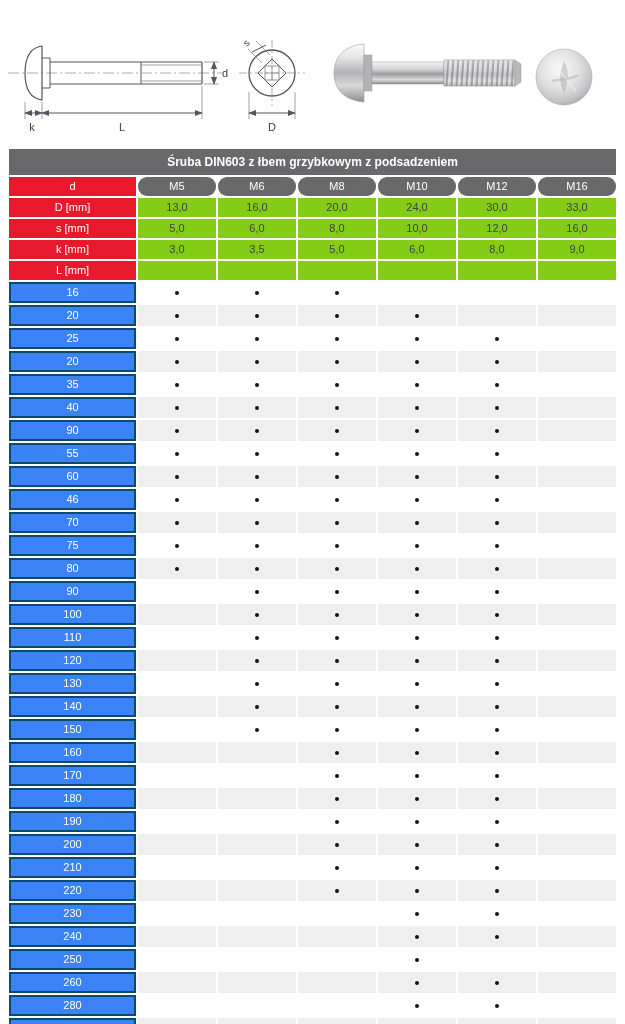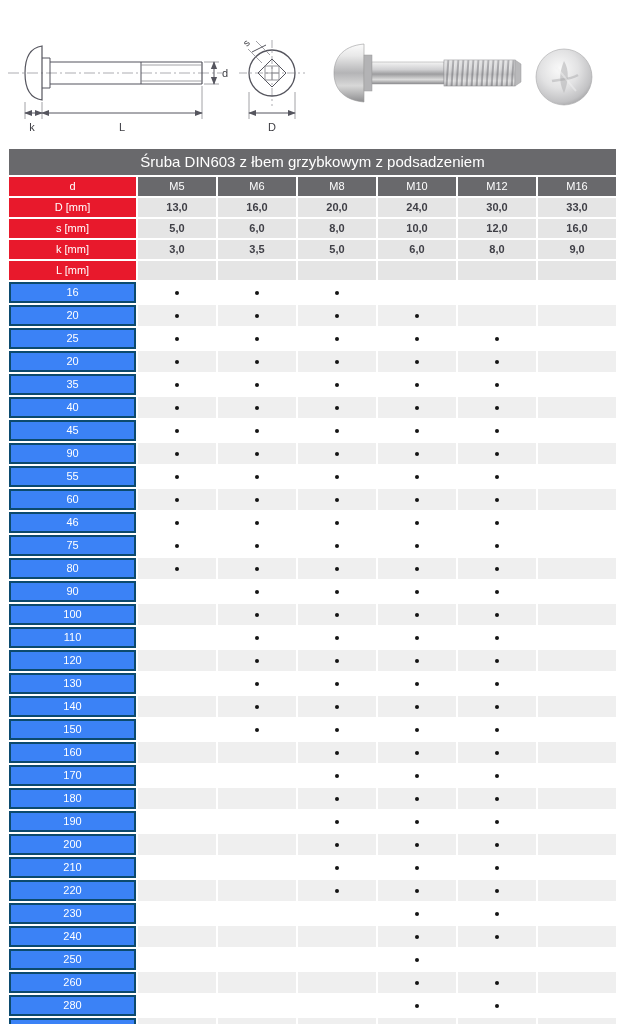--- a/index.html
+++ b/index.html
@@ -20,25 +20,25 @@
   table.spec{
     border-collapse:separate;border-spacing:2px;
     table-layout:fixed;width:611px;margin:0 0 0 7px;
   }
   td.cell{
     height:19px;padding:0;text-align:center;vertical-align:middle;
     font-size:11px;line-height:19px;overflow:hidden;white-space:nowrap;
   }
   td.title-cell{
     height:26px;background:#69696c;color:#ffffff;
-    font-size:15px;font-weight:normal;line-height:26px;
+    font-size:12px;font-weight:bold;line-height:26px;
   }
   td.red{background:#e8192c;color:#ffffff;}
-  td.size-head{background:#69696c;color:#ffffff;}
-  td.dim-val{background:#e5e5e5;color:#3f3f46;font-weight:bold;}
+  td.size-head{background:#69696c;color:#ffffff;border-radius:9px;}
+  td.dim-val{background:#84cc16;color:#3f3f46;}
   td.len-label{background:#3b82f6;color:#ffffff;border:2px solid #0c4a6e;line-height:17px;height:17px;}
   td.avail{background:#ffffff;}
   td.avail.shaded{background:#efefef;}
   .dot{display:inline-block;width:4px;height:4px;border-radius:50%;background:#141414;vertical-align:middle;}
 
   svg text{font-family:"Liberation Sans","DejaVu Sans",sans-serif;}
 </style>
 </head>
 <body>
 
@@ -258,29 +258,20 @@
         <tr>
           <td class="cell len-label">40</td>
           <td class="cell avail shaded"><span class="dot"></span></td>
           <td class="cell avail shaded"><span class="dot"></span></td>
           <td class="cell avail shaded"><span class="dot"></span></td>
           <td class="cell avail shaded"><span class="dot"></span></td>
           <td class="cell avail shaded"><span class="dot"></span></td>
           <td class="cell avail shaded"></td>
         </tr>
         <tr>
-          <td class="cell len-label">45</td>
-          <td class="cell avail"><span class="dot"></span></td>
-          <td class="cell avail"><span class="dot"></span></td>
-          <td class="cell avail"><span class="dot"></span></td>
-          <td class="cell avail"><span class="dot"></span></td>
-          <td class="cell avail"><span class="dot"></span></td>
-          <td class="cell avail"></td>
-        </tr>
-        <tr>
           <td class="cell len-label">90</td>
           <td class="cell avail shaded"><span class="dot"></span></td>
           <td class="cell avail shaded"><span class="dot"></span></td>
           <td class="cell avail shaded"><span class="dot"></span></td>
           <td class="cell avail shaded"><span class="dot"></span></td>
           <td class="cell avail shaded"><span class="dot"></span></td>
           <td class="cell avail shaded"></td>
         </tr>
         <tr>
           <td class="cell len-label">55</td>
@@ -301,20 +292,29 @@
           <td class="cell avail shaded"></td>
         </tr>
         <tr>
           <td class="cell len-label">46</td>
           <td class="cell avail"><span class="dot"></span></td>
           <td class="cell avail"><span class="dot"></span></td>
           <td class="cell avail"><span class="dot"></span></td>
           <td class="cell avail"><span class="dot"></span></td>
           <td class="cell avail"><span class="dot"></span></td>
           <td class="cell avail"></td>
+        </tr>
+        <tr>
+          <td class="cell len-label">70</td>
+          <td class="cell avail shaded"><span class="dot"></span></td>
+          <td class="cell avail shaded"><span class="dot"></span></td>
+          <td class="cell avail shaded"><span class="dot"></span></td>
+          <td class="cell avail shaded"><span class="dot"></span></td>
+          <td class="cell avail shaded"><span class="dot"></span></td>
+          <td class="cell avail shaded"></td>
         </tr>
         <tr>
           <td class="cell len-label">75</td>
           <td class="cell avail"><span class="dot"></span></td>
           <td class="cell avail"><span class="dot"></span></td>
           <td class="cell avail"><span class="dot"></span></td>
           <td class="cell avail"><span class="dot"></span></td>
           <td class="cell avail"><span class="dot"></span></td>
           <td class="cell avail"></td>
         </tr>

